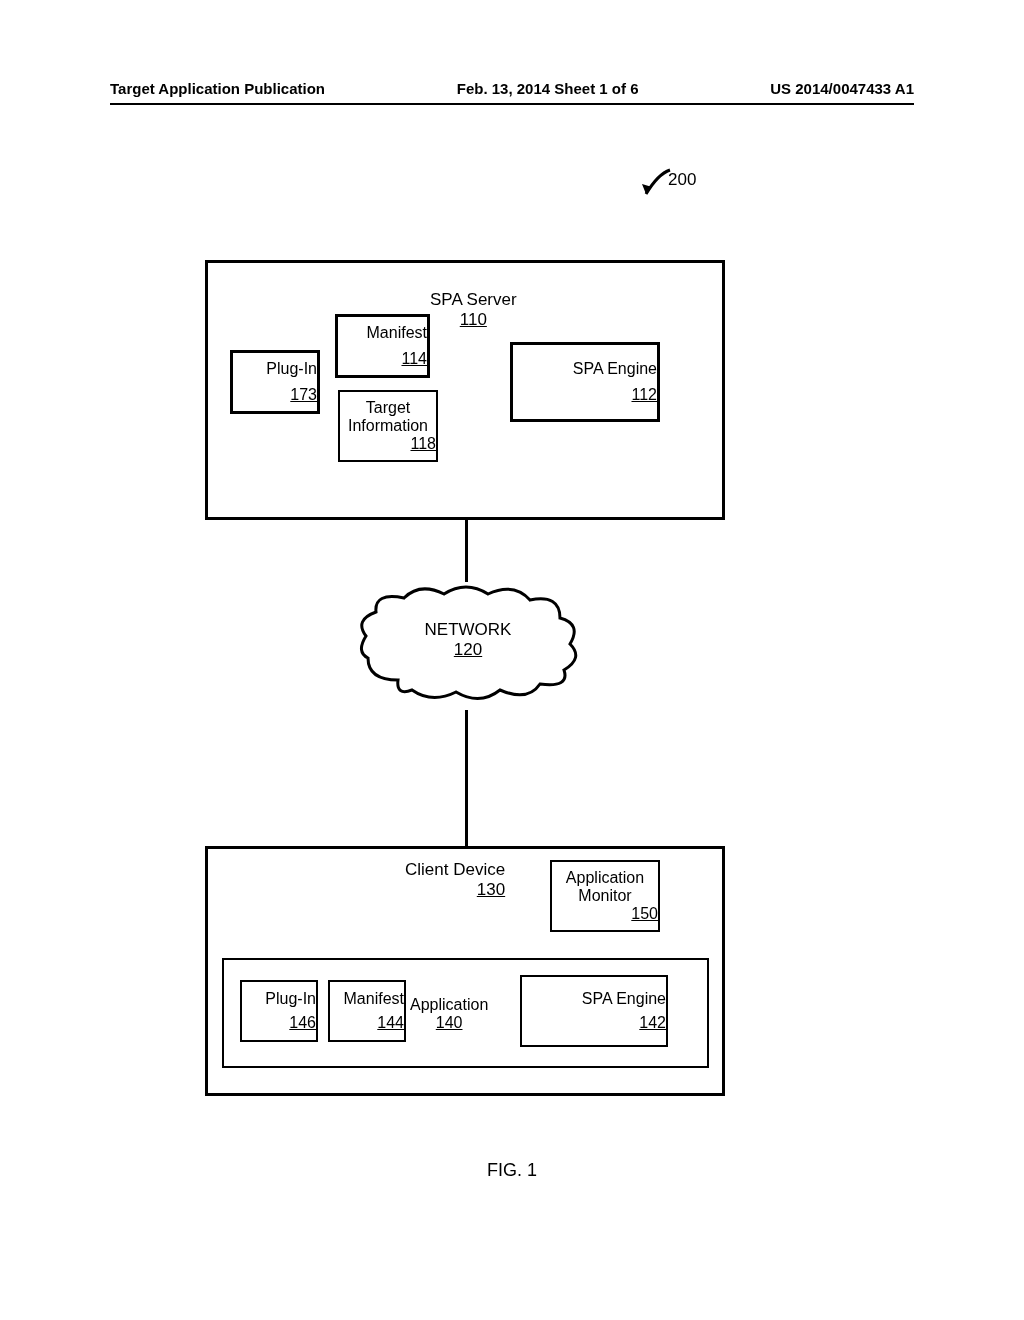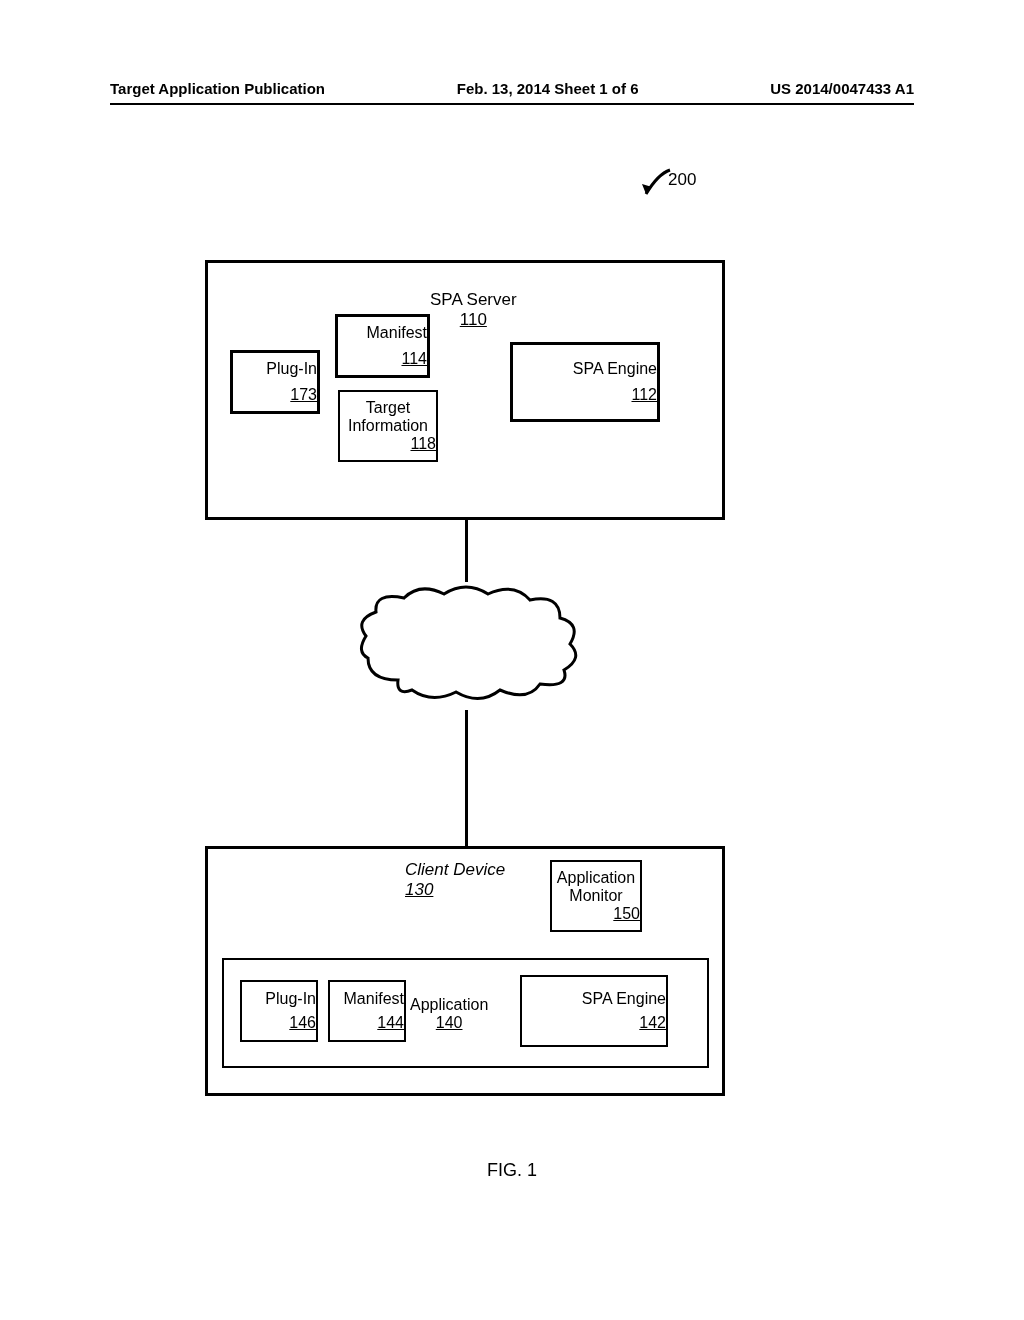--- a/index.html
+++ b/index.html
@@ -89,24 +89,24 @@
     position: absolute;
     left: 465px; top: 550px; width: 0; height: 136px;
     border-left: 3px solid #000;
   }
   .client-box {
     left: 205px; top: 686px; width: 520px; height: 250px;
   }
   .client-title {
     position: absolute;
     left: 405px; top: 700px;
-    font-size: 17px; text-align:left;font-style:italic;
+    font-size: 17px; text-align:right;
   }
   .tuner-box { left: 250px; top: 710px; width: 120px; height: 55px; border-width:2px;}
-  .appmon-box { left: 550px; top: 700px; width: 92px; height: 72px; border-width:2px;}
+  .appmon-box { left: 550px; top: 700px; width: 110px; height: 72px; border-width:2px;}
   .app-box { left: 222px; top: 798px; width: 487px; height: 110px; border-width:2px;}
   .app-title {
     position: absolute;
     left: 410px; top: 836px;
     font-size: 16px; text-align:center;
   }
   .plugin2-box { left: 240px; top: 820px; width: 78px; height: 62px; border-width:2px;}
   .manifest2-box { left: 328px; top: 820px; width: 78px; height: 62px; border-width:2px;}
   .spaengine2-box { left: 520px; top: 815px; width: 148px; height: 72px; border-width:2px;}
   .fig-label {
@@ -168,20 +168,24 @@
 
     <div class="cloud">
       <svg width="240" height="130" viewBox="0 0 240 130">
         <path d="M 50 100
                  Q 20 100 20 78 Q 8 72 18 56 Q 6 40 28 32 Q 26 12 56 18
                  Q 72 2 96 14 Q 118 0 140 14 Q 166 2 182 20
                  Q 212 14 212 38 Q 234 44 222 64 Q 236 78 216 90
                  Q 222 108 192 104 Q 180 122 152 110 Q 132 126 108 112
                  Q 84 124 64 110 Q 48 116 50 100 Z" fill="none" stroke="#000" stroke-width="3"></path>
       </svg>
+      <div class="cloud-label">
+        <span>NETWORK</span><br>
+        <span class="ul">120</span>
+      </div>
     </div>
 
     <div class="vline2"></div>
 
     <div class="box client-box"></div>
     <div class="client-title">
       <span>Client Device</span><br>
       <span class="ul">130</span>
     </div>
 

